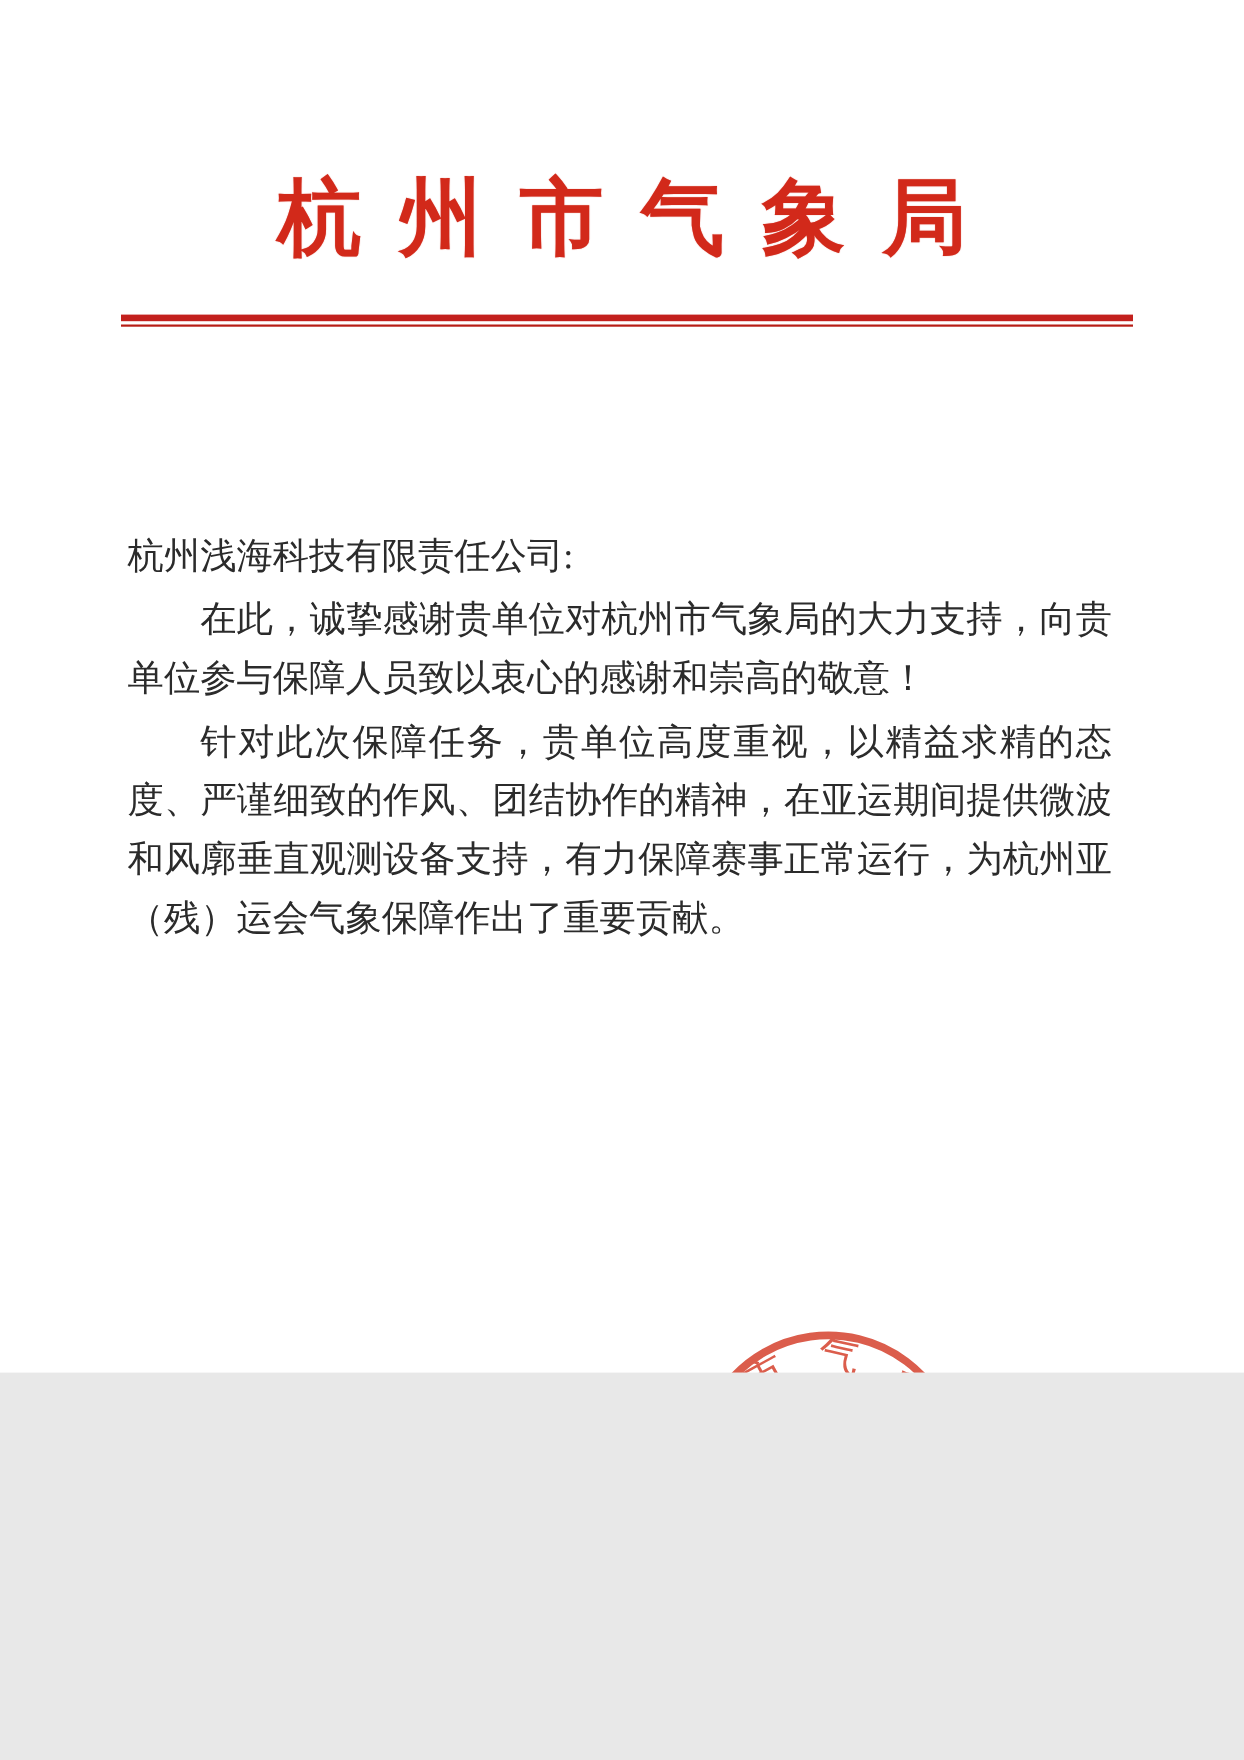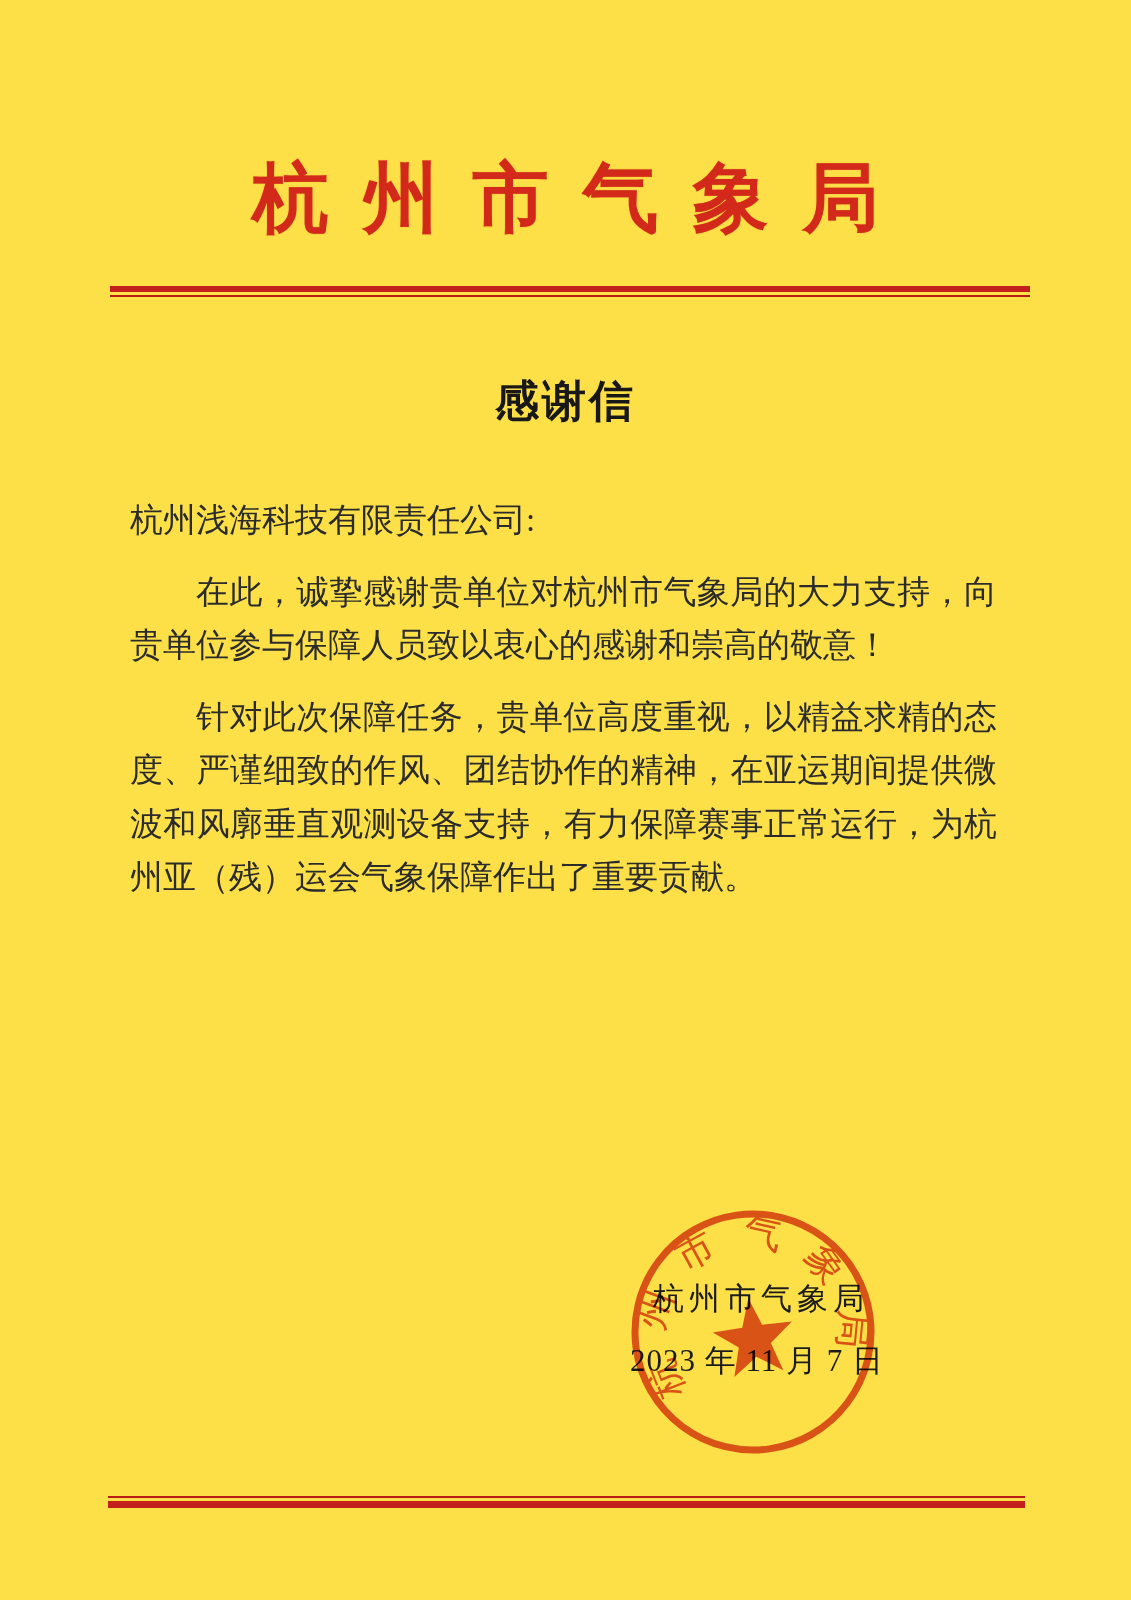--- a/index.html
+++ b/index.html
@@ -1,20 +1,20 @@
 <!DOCTYPE html>
 <html><head>
 <meta charset="utf-8">
 <style>
   html,body{margin:0;padding:0;background:#e8e8e8;}
   .page{
     position:relative;
-    width:1131px;height:1600px;
+    width:1131px;height:1248px;
     margin:0 auto;
-    background:#fde047;
+    background:#ffffff;
     overflow:hidden;
     font-family:"Liberation Serif","DejaVu Serif",serif;
   }
   .letterhead{
     position:absolute;top:148px;left:0;width:100%;
     text-align:center;
     font-size:76px;font-weight:bold;
     letter-spacing:34px;text-indent:34px;
     color:#d2291a;
     text-shadow:0 0 1px rgba(210,41,26,.6);
@@ -33,21 +33,21 @@
     font-size:44px;font-weight:bold;
     letter-spacing:3px;
     color:#181818;
   }
   .body-text{
     position:absolute;top:476px;left:112px;width:903px;
     font-size:33px;line-height:53.5px;
     color:#2b2b2b;
     text-align:justify;
   }
-  .body-text p{margin:18px;text-indent:2em;}
+  .body-text p{margin:4px;text-indent:2em;}
   .body-text .salutation{text-indent:0;}
   .sig-name{
     position:absolute;top:1278px;left:653px;
     font-size:31px;letter-spacing:5px;
     color:#1c1c1c;white-space:nowrap;
   }
   .sig-date{
     position:absolute;top:1340px;left:630px;
     font-size:31px;letter-spacing:1px;
     color:#1c1c1c;white-space:nowrap;
@@ -69,21 +69,20 @@
 </style>
 </head>
 <body>
 
 <div class="page">
 
   <div class="letterhead">杭州市气象局</div>
 
   <div class="rule-top"></div>
 
-  <div class="doc-title">感谢信</div>
 
   <div class="body-text">
     <p class="salutation">杭州浅海科技有限责任公司:</p>
     <p>在此，诚挚感谢贵单位对杭州市气象局的大力支持，向贵单位参与保障人员致以衷心的感谢和崇高的敬意！</p>
     <p>针对此次保障任务，贵单位高度重视，以精益求精的态度、严谨细致的作风、团结协作的精神，在亚运期间提供微波和风廓垂直观测设备支持，有力保障赛事正常运行，为杭州亚（残）运会气象保障作出了重要贡献。</p>
   </div>
 
   <div class="sig-name">杭州市气象局</div>
 
   <div class="sig-date">2023 年 11 月 7 日</div>

